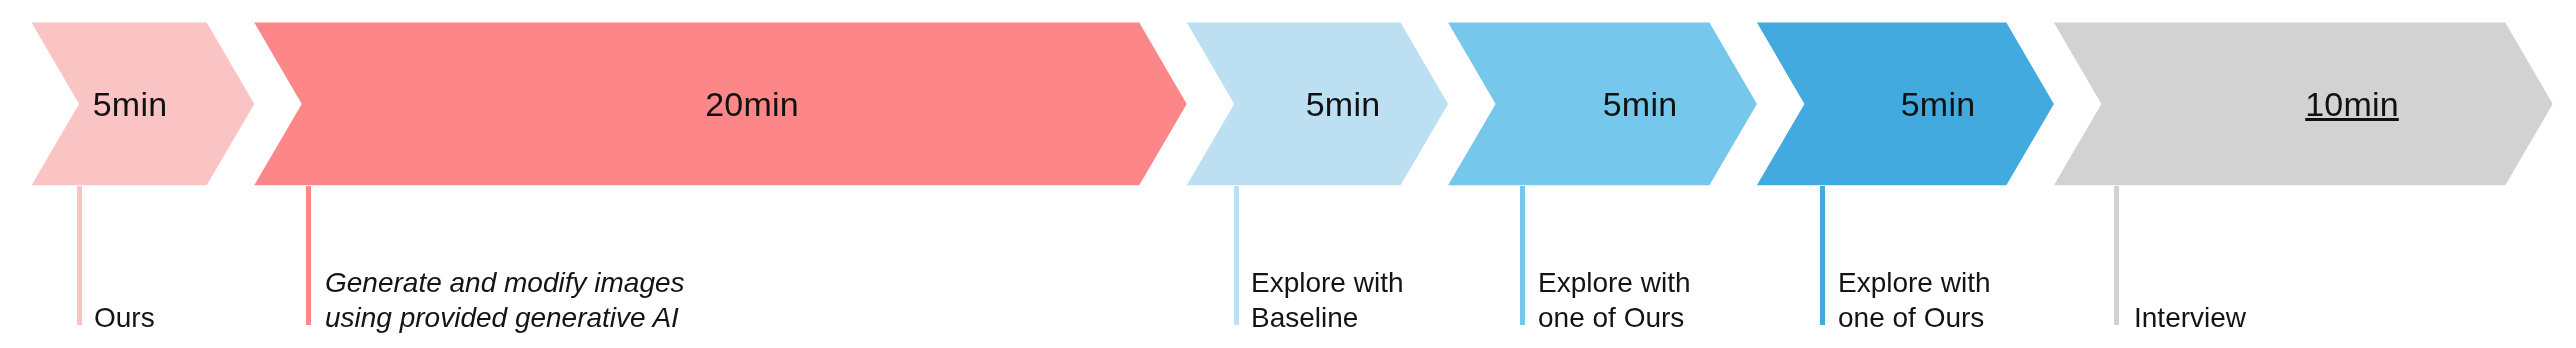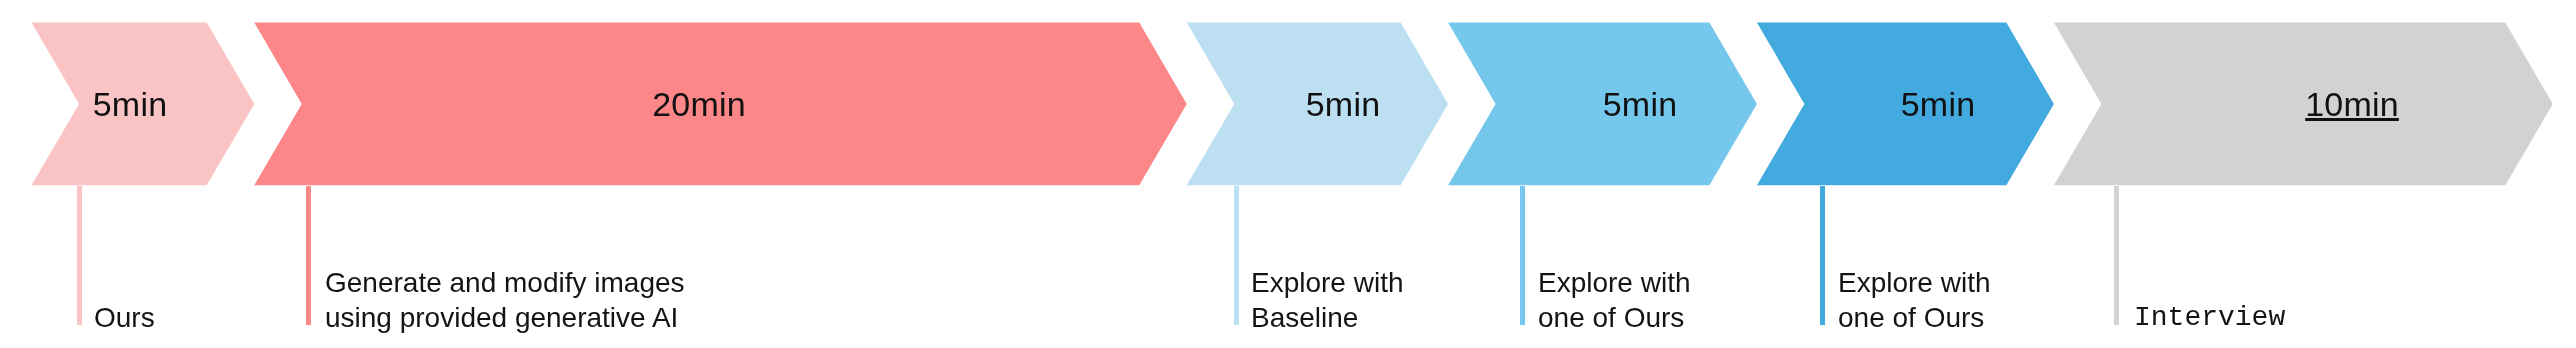--- a/index.html
+++ b/index.html
@@ -77,41 +77,41 @@
         <polygon points="425,38 1915,38 1995,175 1915,312 425,312 505,175" fill="#FC8688"></polygon>
         <polygon points="1995,38 2355,38 2435,175 2355,312 1995,312 2075,175" fill="#BCDFF2"></polygon>
         <polygon points="2435,38 2875,38 2955,175 2875,312 2435,312 2515,175" fill="#76C7EC"></polygon>
         <polygon points="2955,38 3375,38 3455,175 3375,312 2955,312 3035,175" fill="#42AADE"></polygon>
         <polygon points="3455,38 4215,38 4295,175 4215,312 3455,312 3535,175" fill="#D2D2D2"></polygon>
       </svg>
   </div>
 
   <div id="duration-labels">
       <div class="duration-label" style="left: 130px; top: 104px;">5min</div>
-      <div class="duration-label" style="left: 699px; top: 104px;">20min</div>
+      <div class="duration-label" style="left: 752px; top: 104px;">20min</div>
       <div class="duration-label" style="left: 1343px; top: 104px;">5min</div>
       <div class="duration-label" style="left: 1640px; top: 104px;">5min</div>
       <div class="duration-label" style="left: 1938px; top: 104px;">5min</div>
       <div class="duration-label" style="left: 2352px; top: 104px; text-decoration: underline;">10min</div>
     </div>
   <div id="connector-stems">
       <div class="connector-stem" style="left: 77px; background: rgb(251, 196, 196);"></div>
       <div class="connector-stem" style="left: 306px; background: rgb(252, 134, 136);"></div>
       <div class="connector-stem" style="left: 1234px; background: rgb(188, 223, 242);"></div>
       <div class="connector-stem" style="left: 1520px; background: rgb(118, 199, 236);"></div>
       <div class="connector-stem" style="left: 1820px; background: rgb(66, 170, 222);"></div>
       <div class="connector-stem" style="left: 2114px; background: rgb(210, 210, 210);"></div>
     </div>
   <div id="phase-captions">
       <div class="phase-caption" style="left: 94px;">Ours</div>
-      <div class="phase-caption" style="left: 325px;">Generate and modify images
+      <div class="phase-caption" style="left: 325px; font-style: italic;">Generate and modify images
 using provided generative AI</div>
       <div class="phase-caption" style="left: 1251px;">Explore with
 Baseline</div>
       <div class="phase-caption" style="left: 1538px;">Explore with
 one of Ours</div>
       <div class="phase-caption" style="left: 1838px;">Explore with
 one of Ours</div>
-      <div class="phase-caption" style="left: 2134px; font-family: Liberation Mono, monospace;">Interview</div>
+      <div class="phase-caption" style="left: 2134px;">Interview</div>
     </div>
 
 </div>
 
 
 </body></html>

